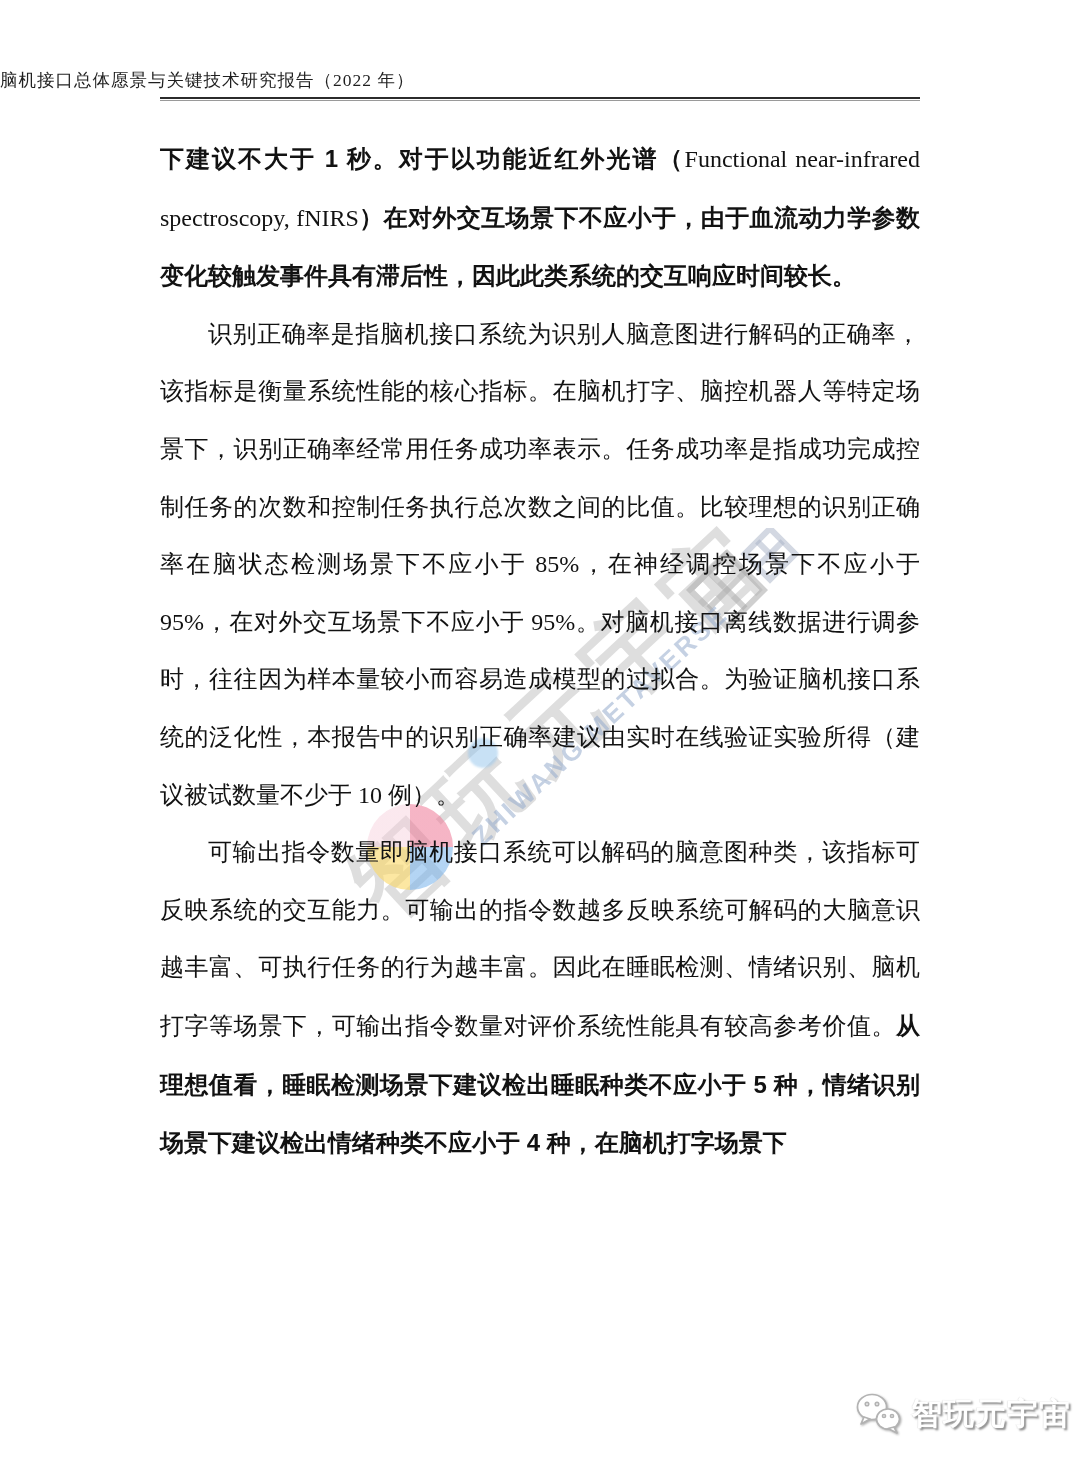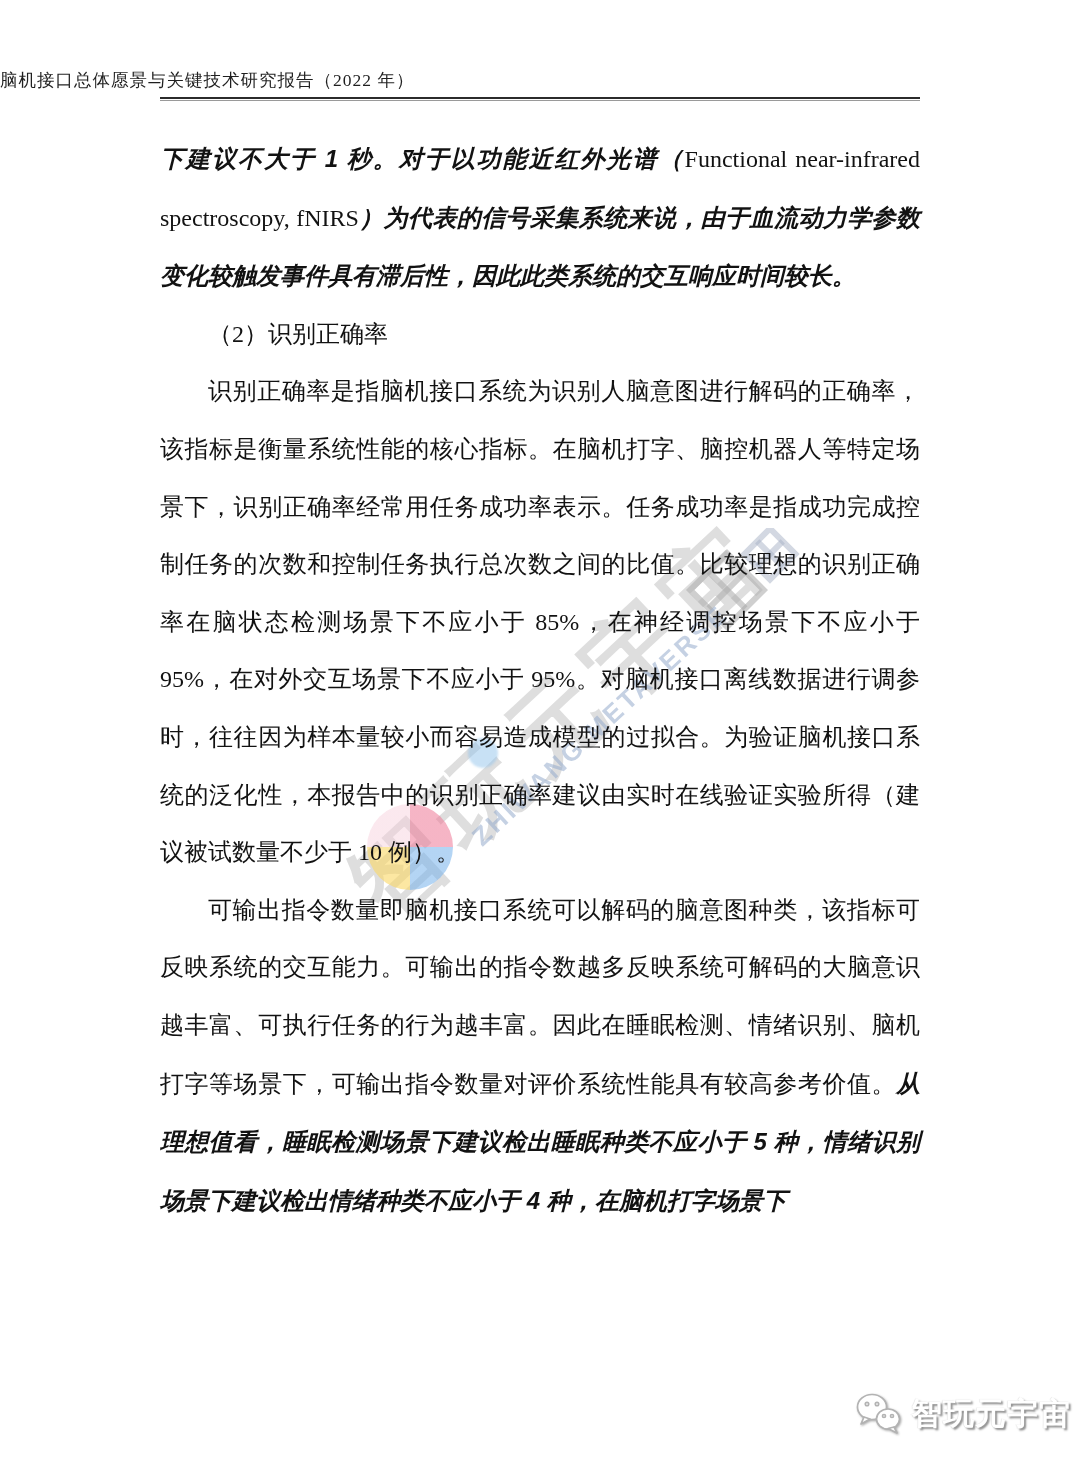--- a/index.html
+++ b/index.html
@@ -20,21 +20,21 @@
   }
   
   .body-text {
     position:absolute; top:130px; left:160px; width:760px;
     font-size:24px; line-height:57.6px; text-align:justify;
     color:#121212; z-index:2;
   }
   .para { margin:0; }
   .para.indent { text-indent:2em; }
   .run-song { font-family:"Liberation Serif","DejaVu Serif",serif; font-weight:400; }
-  .run-hei  { font-family:"Liberation Sans","DejaVu Sans",sans-serif; font-weight:700;font-style:italic; }
+  .run-hei  { font-family:"Liberation Sans","DejaVu Sans",sans-serif; font-weight:700; }
   .run-latin{ font-family:"Liberation Serif","DejaVu Serif",serif; font-weight:400; }
   
   .page-number {
     position:absolute; top:1346px; left:0; width:100%;
     text-align:center; font-size:18px; color:#37393f; z-index:3;
   }
   
   .wm { z-index:1; pointer-events:none; }
   .wm-cn {
     position:absolute; left:290px; top:655px; width:540px; height:130px;
@@ -101,22 +101,21 @@
   </div>
   <div class="wm wm-cn">智玩元宇宙</div>
   <div class="wm wm-en">ZHIWANG METAVERSE</div>
   <div class="wm wm-pinwheel"></div>
   <div class="wm wm-dot"></div>
 
   <div class="header-title">脑机接口总体愿景与关键技术研究报告（2022 年）</div>
   <div class="header-rule"></div>
 
   <div class="body-text">
-      <p class="para"><span class="run-hei">下建议不大于 1 秒。对于以功能近红外光谱（</span><span class="run-latin">Functional near-infrared spectroscopy, fNIRS</span><span class="run-hei">）为代表的信号采集系统来说，由于血流动力学参数变化较触发事件具有滞后性，因此此类系统的交互响应时间较长。</span></p>
-      <p class="para indent"><span class="run-song">（2）识别正确率</span></p>
+      <p class="para"><span class="run-hei">下建议不大于 1 秒。对于以功能近红外光谱（</span><span class="run-latin">Functional near-infrared spectroscopy, fNIRS</span><span class="run-hei">）在对外交互场景下不应小于，由于血流动力学参数变化较触发事件具有滞后性，因此此类系统的交互响应时间较长。</span></p>
       <p class="para indent"><span class="run-song">识别正确率是指脑机接口系统为识别人脑意图进行解码的正确率，该指标是衡量系统性能的核心指标。在脑机打字、脑控机器人等特定场景下，识别正确率经常用任务成功率表示。任务成功率是指成功完成控制任务的次数和控制任务执行总次数之间的比值。比较理想的识别正确率在脑状态检测场景下不应小于 85%，在神经调控场景下不应小于 95%，在对外交互场景下不应小于 95%。对脑机接口离线数据进行调参时，往往因为样本量较小而容易造成模型的过拟合。为验证脑机接口系统的泛化性，本报告中的识别正确率建议由实时在线验证实验所得（建议被试数量不少于 10 例）。</span></p>
       <p class="para indent"><span class="run-song">可输出指令数量即脑机接口系统可以解码的脑意图种类，该指标可反映系统的交互能力。可输出的指令数越多反映系统可解码的大脑意识越丰富、可执行任务的行为越丰富。因此在睡眠检测、情绪识别、脑机打字等场景下，可输出指令数量对评价系统性能具有较高参考价值。</span><span class="run-hei">从理想值看，睡眠检测场景下建议检出睡眠种类不应小于 5 种，情绪识别场景下建议检出情绪种类不应小于 4 种，在脑机打字场景下</span></p>
     </div>
 
 
   <div class="corner-wm">
     <span class="corner-icon">
       <svg width="50" height="46" viewBox="0 0 50 46">
         <g stroke="#b3b3b3" stroke-width="1.7" fill="#ffffff">
           <ellipse cx="18" cy="16" rx="14.5" ry="12.5"></ellipse>

